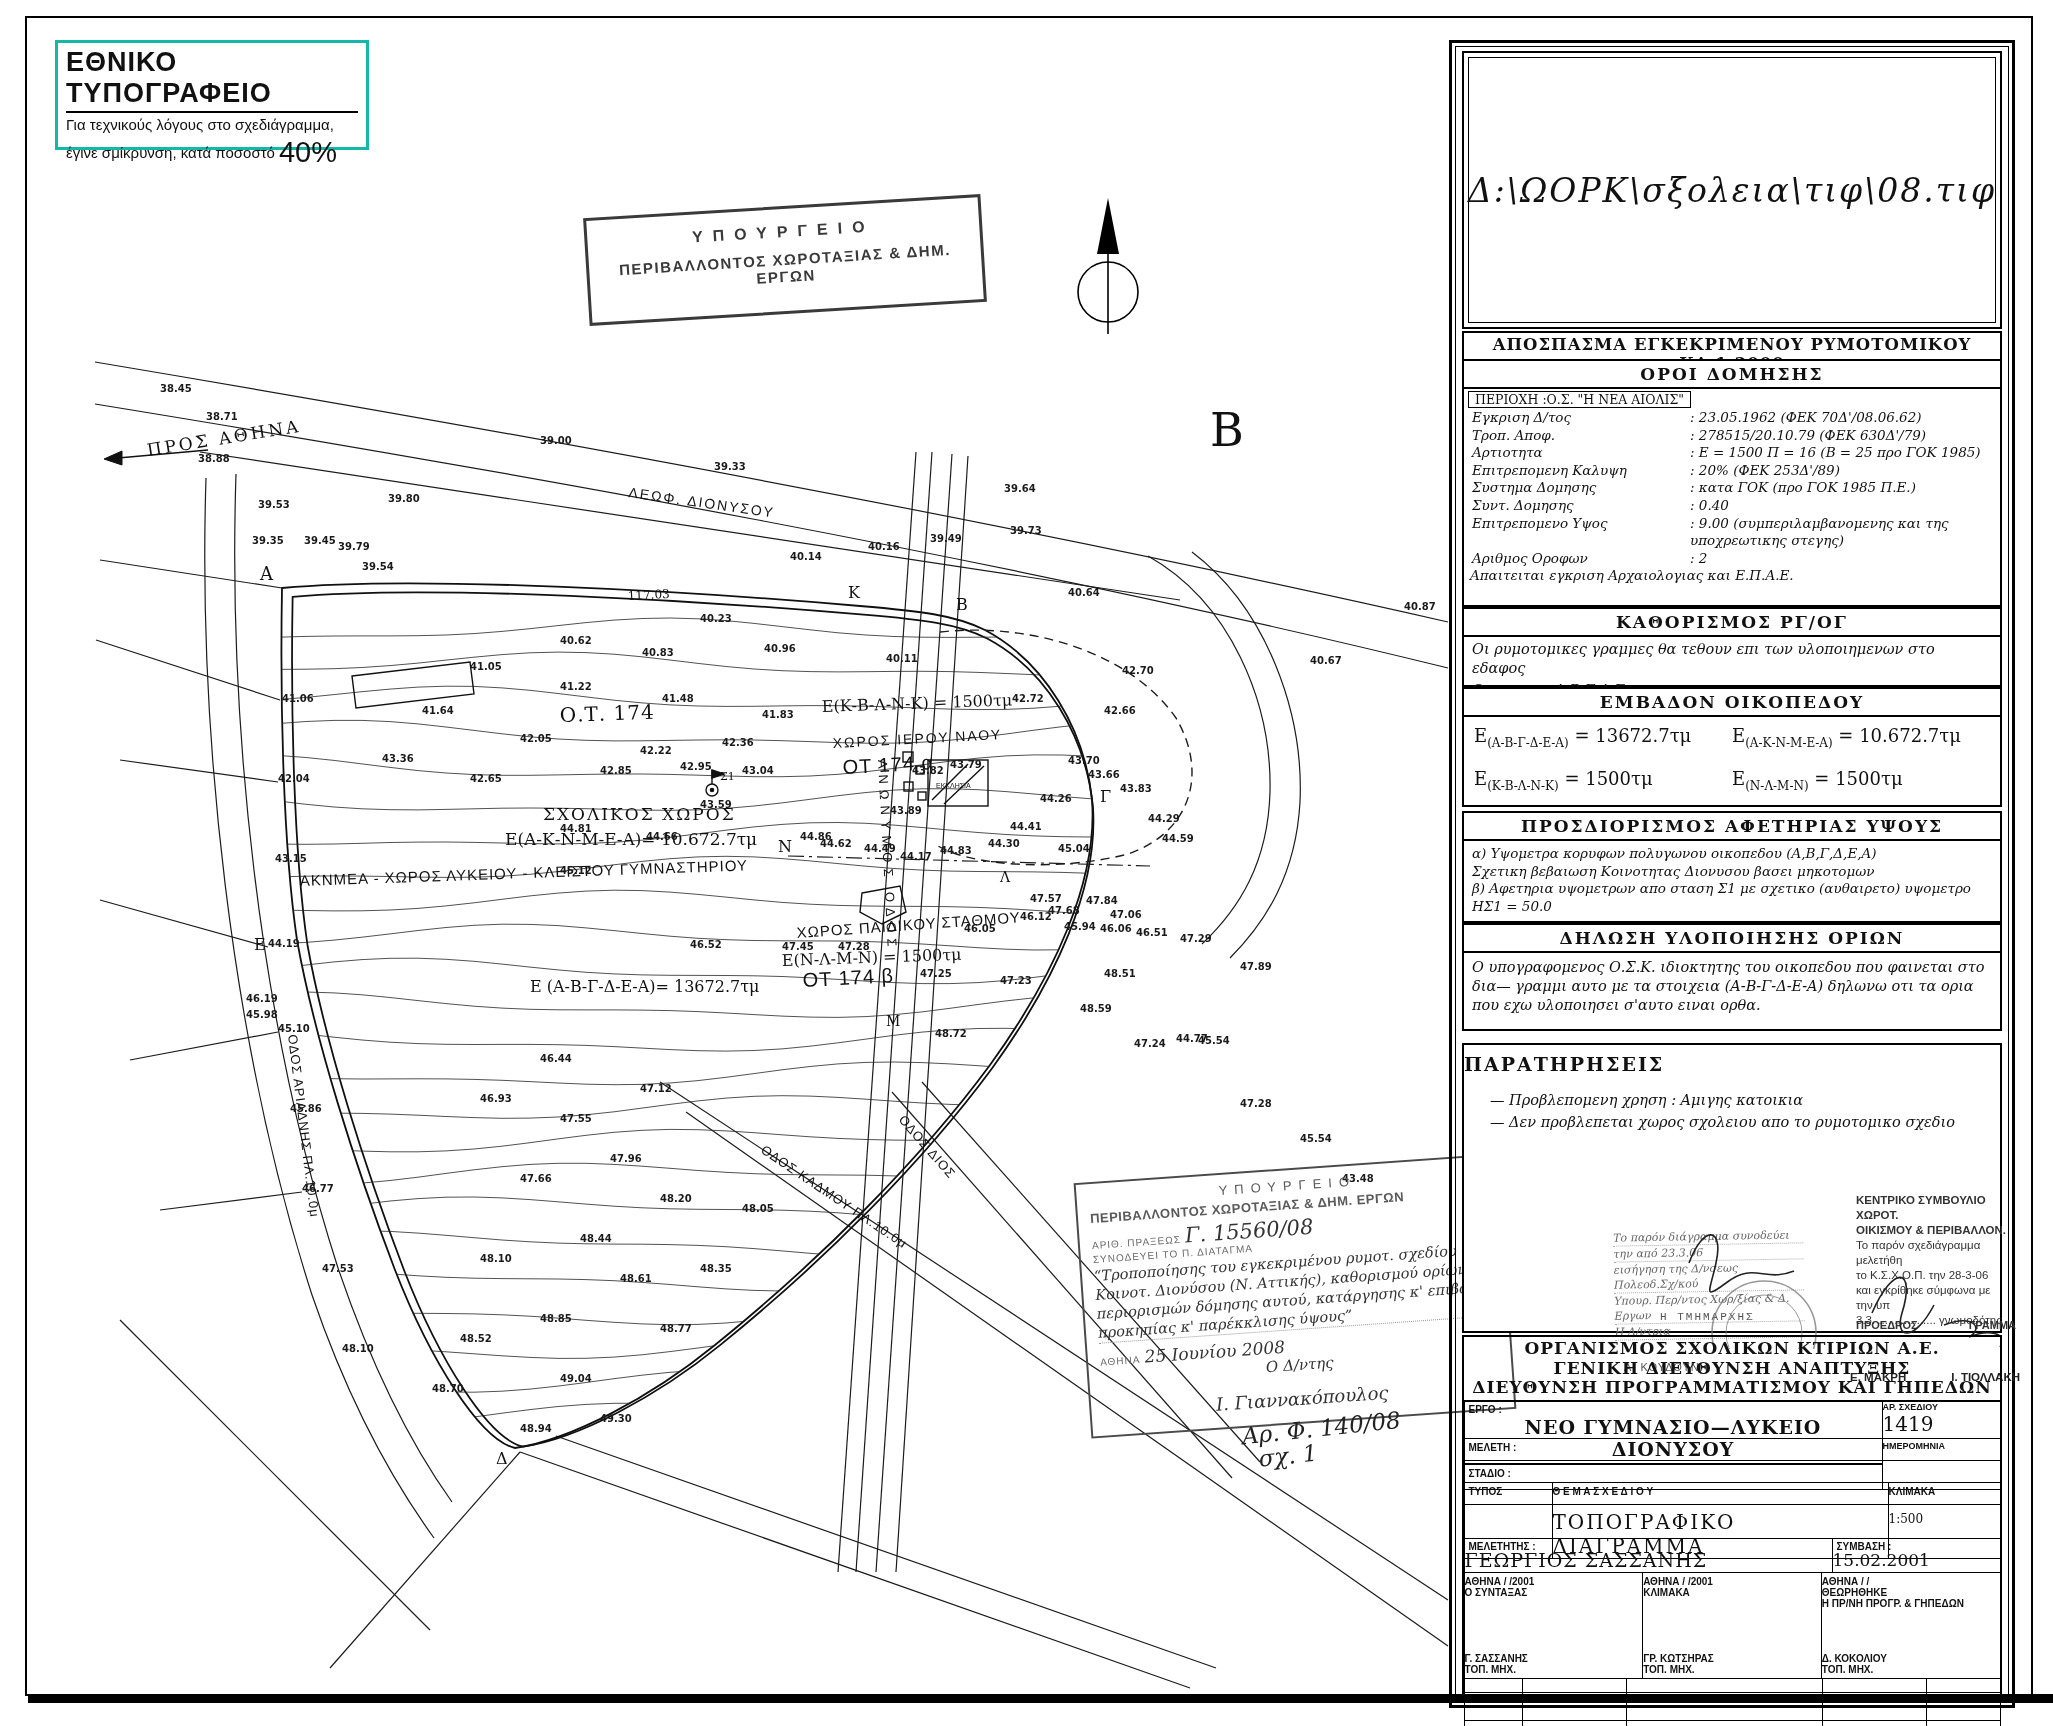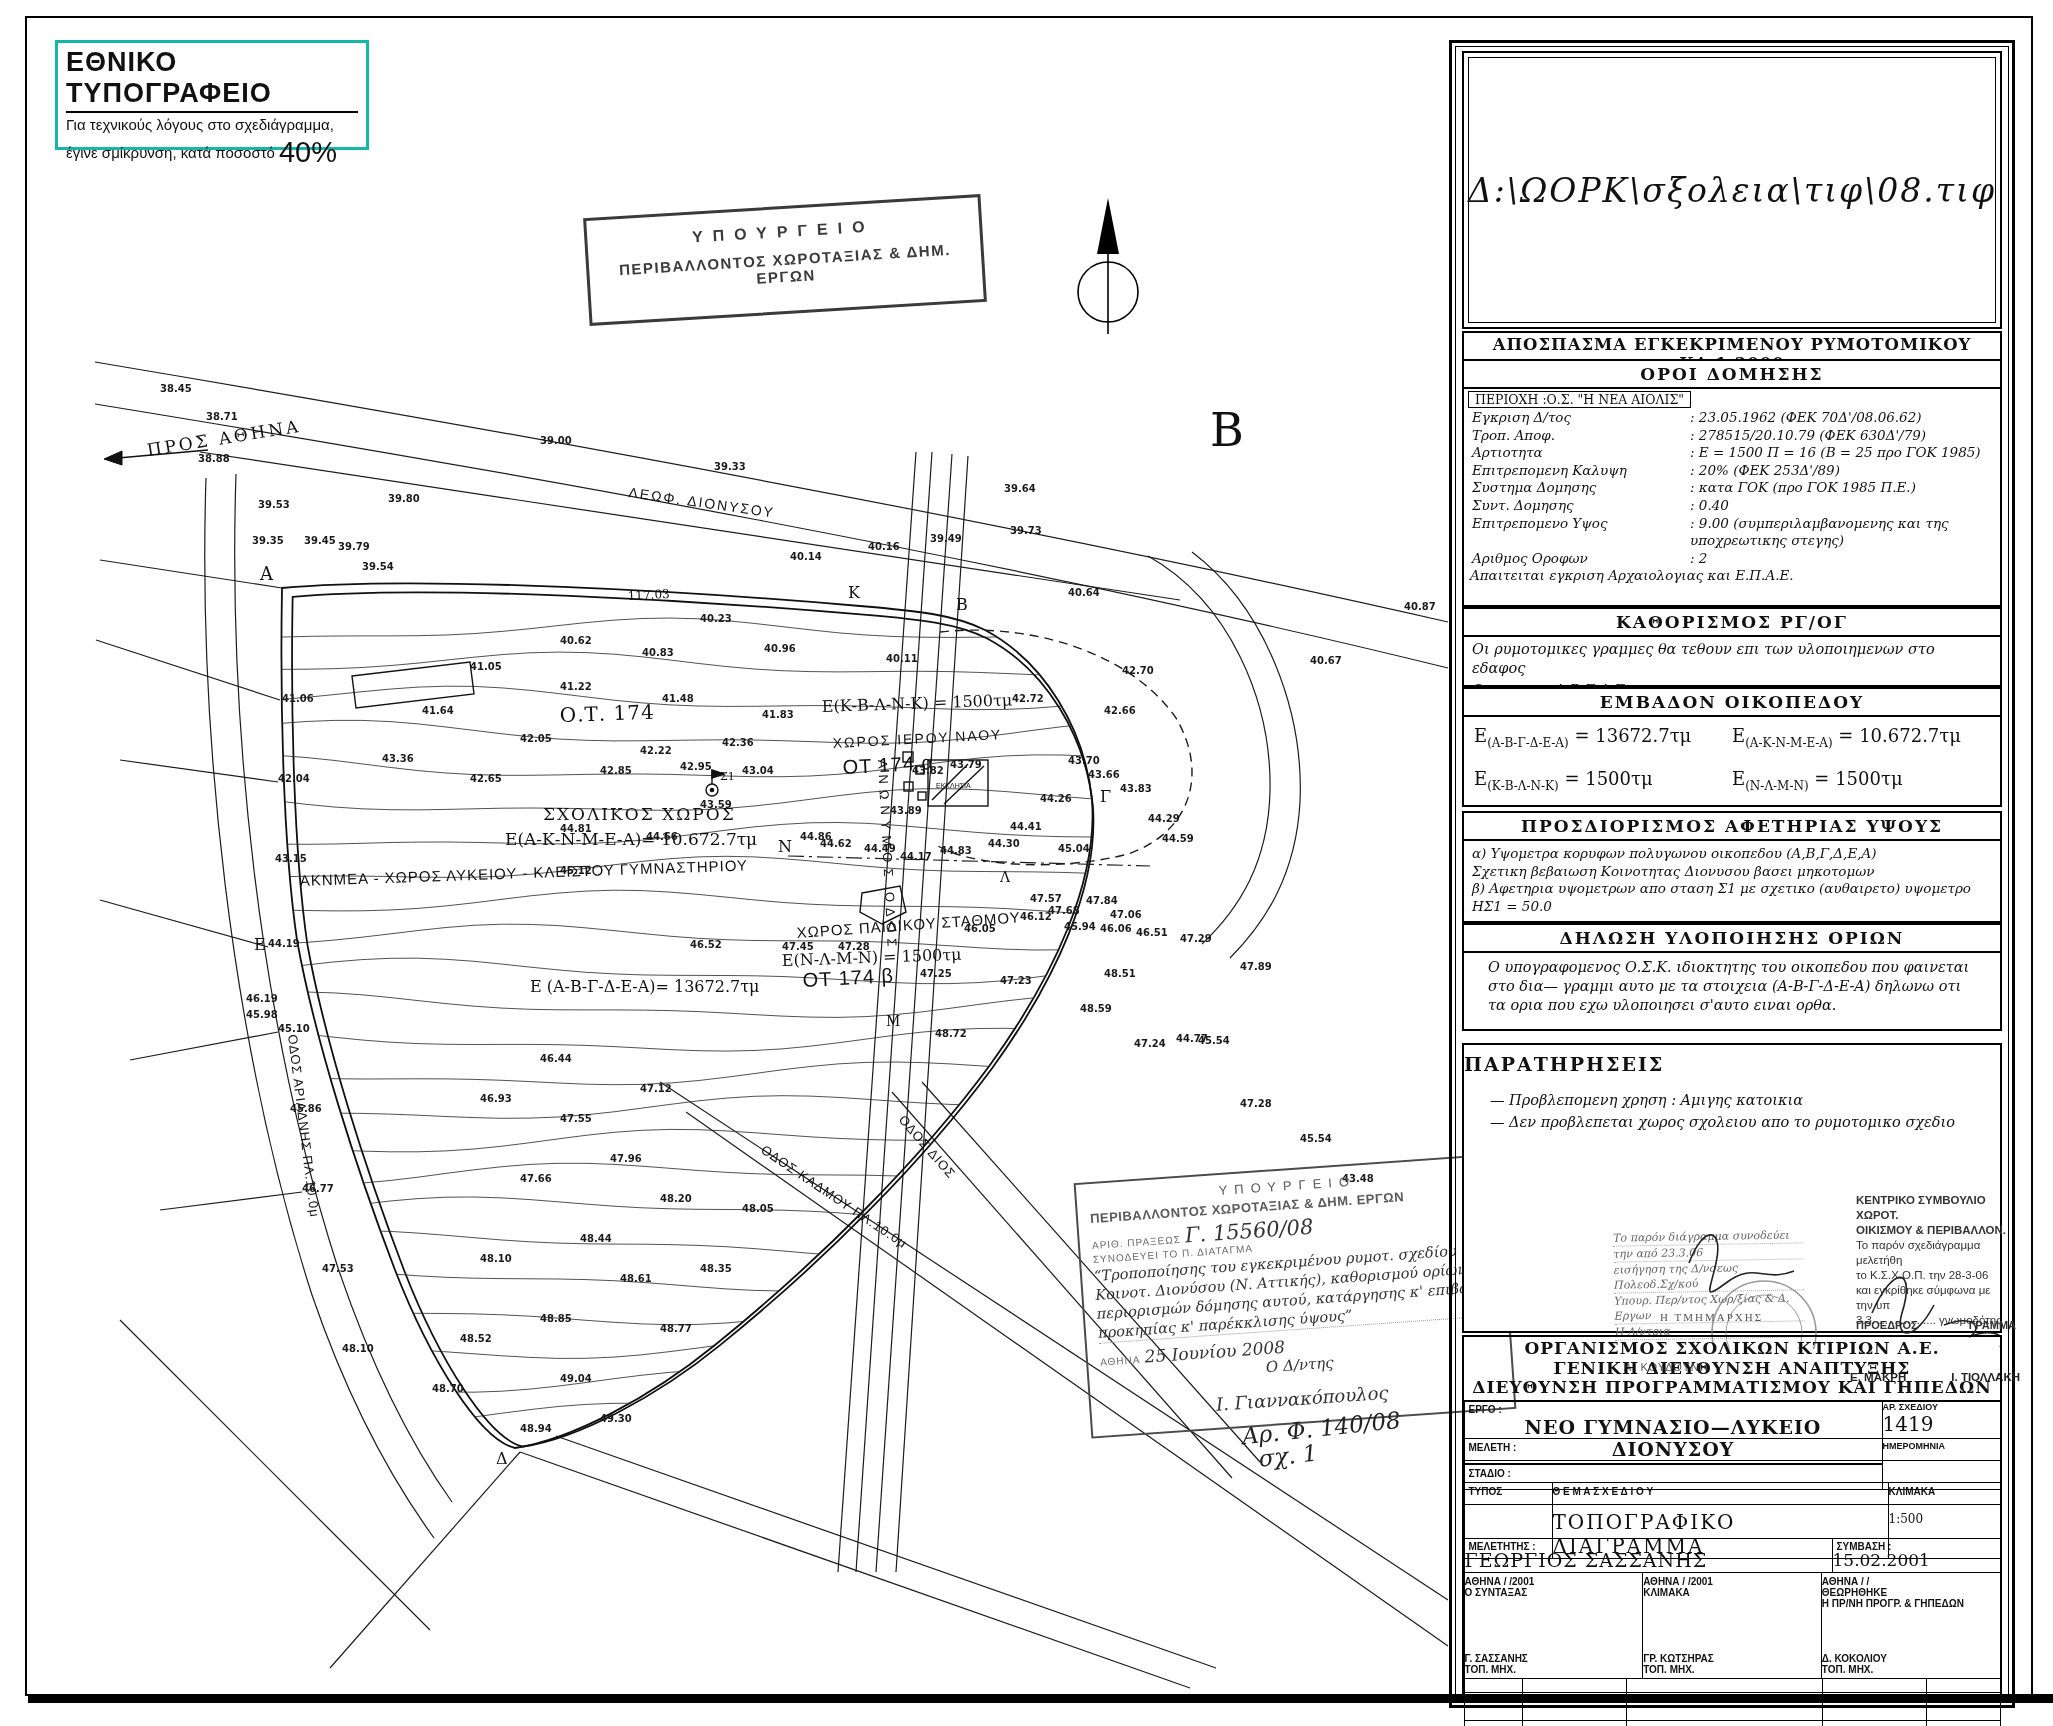--- a/index.html
+++ b/index.html
@@ -44,38 +44,38 @@
          letter-spacing:2px;padding:3px 0}
   .filebox-inner{position:absolute;left:4px;top:4px;right:4px;bottom:4px;border:1px solid #000;
                  display:flex;align-items:center;justify-content:center}
   .filepath{font-family:"DejaVu Serif",serif;font-style:italic;font-size:33px;letter-spacing:2px}
   .bar{text-align:center;font-weight:bold;font-size:16.5px;letter-spacing:1px;padding:2px 0}
   .trow{display:flex;font-size:13.5px;font-style:italic;line-height:17.6px;padding-left:8px}
   .trow .lab{width:218px;flex:none}
   .trow .val{flex:1}
   .region-line{display:inline-block;border:1px solid #000;font-size:12.5px;padding:0 6px;margin:2px 0 1px 4px}
   .note-line{font-size:13.5px;font-style:italic;padding-left:6px}
-  .body-text{font-size:14.5px;font-style:italic;line-height:19px;padding:5px 24px}
+  .body-text{font-size:14.5px;font-style:italic;line-height:19px;padding:5px 8px}
   .eqgrid{display:grid;grid-template-columns:1fr 1fr;padding:8px 10px;row-gap:18px}
   .eq{font-size:18px}
   .eq sub{font-size:12px}
   .remarks-body{position:relative;height:216px}
   .bullet{font-size:14.5px;font-style:italic;line-height:22px;padding-left:26px}
   .lstamp{position:absolute;left:150px;top:96px;width:190px;color:#666;font-size:11px;line-height:15px;
           font-style:italic;transform:rotate(-1deg)}
   .lstamp .ln{border-bottom:1px dotted #aaa}
   .rstamp{position:absolute;left:392px;top:60px;width:152px;color:#333;font-size:11.5px;line-height:15px;
           font-family:"Liberation Sans",sans-serif}
   .rstamp .b{font-weight:bold}
   .roles{position:absolute;left:392px;top:186px;width:160px;display:flex;justify-content:space-between;
          font-size:11px;font-weight:bold;color:#333;font-family:"Liberation Sans",sans-serif}
   .names{position:absolute;left:386px;top:238px;width:170px;display:flex;justify-content:space-between;
          font-size:11.5px;font-weight:bold;color:#222;font-family:"Liberation Sans",sans-serif}
   .tmx{position:absolute;left:196px;top:178px;font-size:11px;letter-spacing:2px;color:#555;
-       font-family:Liberation Serif, serif}
+       font-family:Liberation Mono, monospace}
   .koudouni{position:absolute;left:160px;top:228px;font-size:11px;letter-spacing:1px;color:#555;
             font-family:"Liberation Sans",sans-serif}
   
   .tb{position:absolute;left:10px;width:536px;border:2px solid #000}
   .tb-org{text-align:center;font-weight:bold;font-size:17px;letter-spacing:1px;line-height:19.5px;padding:2px 0}
   .cell{border:1px solid #000;margin:-0.5px;position:relative}
   .mini{font-size:10px;font-weight:bold;font-family:"Liberation Sans",sans-serif}
   .grid2{display:grid;grid-template-columns:1fr 118px}
   .grid3{display:grid;grid-template-columns:88px 1fr 112px}
   .grid3e{display:grid;grid-template-columns:1fr 1fr 1fr}

